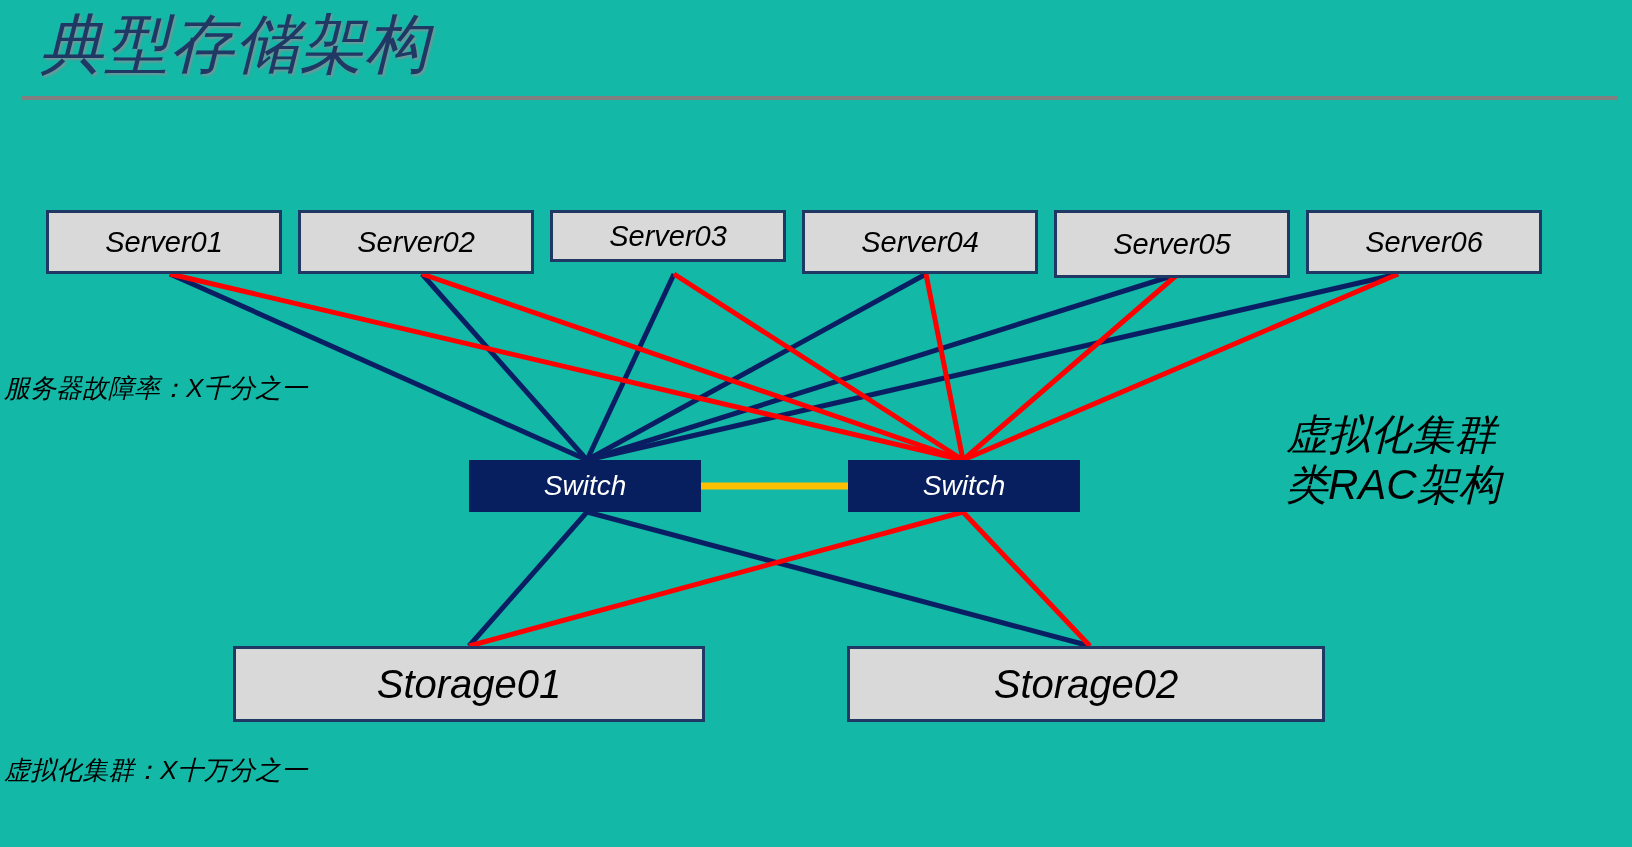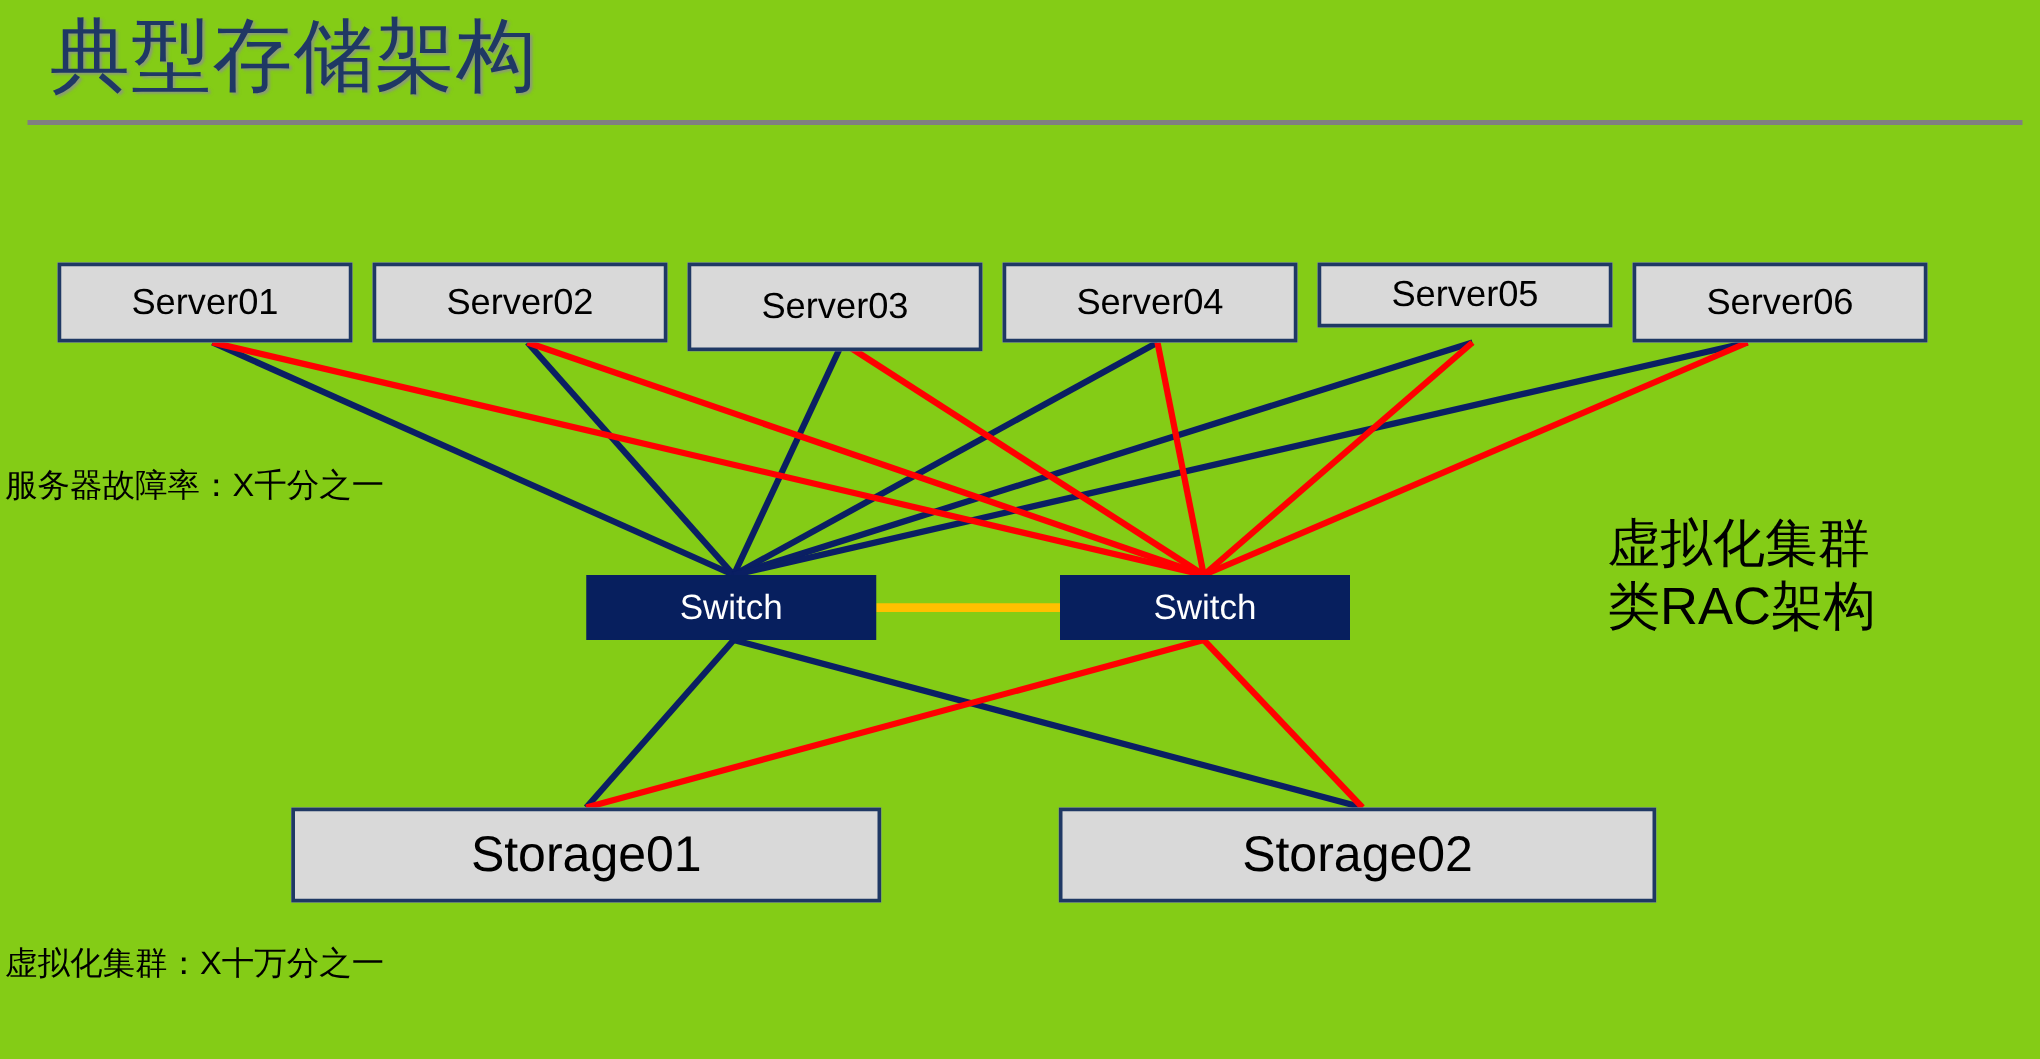--- a/index.html
+++ b/index.html
@@ -7,22 +7,23 @@
     padding: 0;
     background: #ffffff;
   }
   body {
     font-family: "Liberation Sans", "DejaVu Sans", sans-serif;
   }
   #slide {
     position: relative;
     width: 1632px;
     height: 847px;
-    background: #84cc16;
+    background: #14b8a6;
     overflow: hidden;
+    font-style: italic;
   }
 
   
   #title {
     position: absolute;
     left: 40px;
     top: 2px;
     font-size: 64px;
     line-height: 84px;
     color: #1f3864;
@@ -135,27 +136,27 @@
       <line x1="963" y1="512" x2="1090" y2="646" stroke="#ff0000" stroke-width="5"></line>
       <line x1="701" y1="486" x2="848" y2="486" stroke="#ffc000" stroke-width="7"></line>
     </svg>
 
   <div class="node server" style="left: 46px; top: 210px; width: 236px; height: 64px;">
       <span>Server01</span>
     </div>
   <div class="node server" style="left: 298px; top: 210px; width: 236px; height: 64px;">
       <span>Server02</span>
     </div>
-  <div class="node server" style="left: 550px; top: 210px; width: 236px; height: 71px;">
+  <div class="node server" style="left: 550px; top: 210px; width: 236px; height: 52px;">
       <span>Server03</span>
     </div>
   <div class="node server" style="left: 802px; top: 210px; width: 236px; height: 64px;">
       <span>Server04</span>
     </div>
-  <div class="node server" style="left: 1054px; top: 210px; width: 236px; height: 52px;">
+  <div class="node server" style="left: 1054px; top: 210px; width: 236px; height: 68px;">
       <span>Server05</span>
     </div>
   <div class="node server" style="left: 1306px; top: 210px; width: 236px; height: 64px;">
       <span>Server06</span>
     </div>
 
   <div class="node switch" style="left: 469px; top: 460px; width: 232px; height: 52px;">
       <span>Switch</span>
     </div>
   <div class="node switch" style="left: 848px; top: 460px; width: 232px; height: 52px;">

